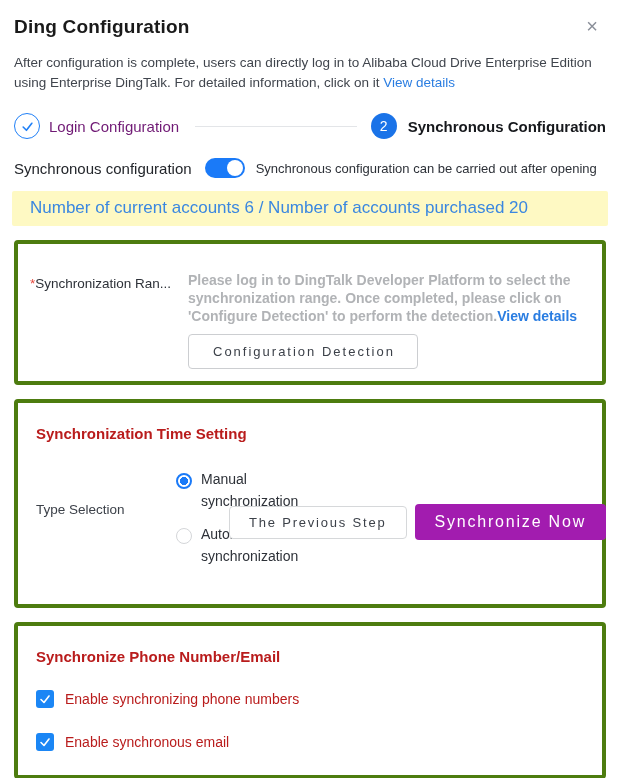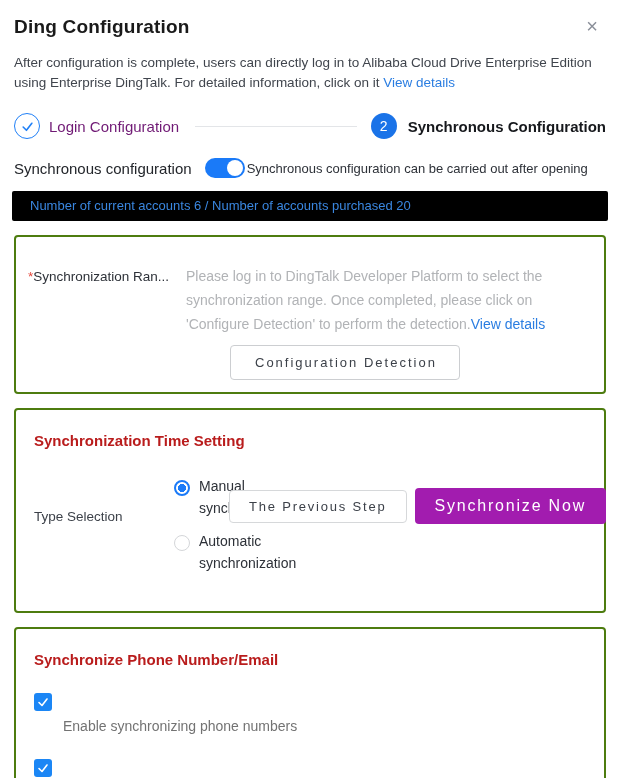--- a/index.html
+++ b/index.html
@@ -25,63 +25,63 @@
   .step-label.active { font-weight: 700; color: #16181c; margin-left: 11px; }
   .step-line { flex: 1 1 auto; height: 1px; background: #e3e5e8; margin: 0 14px 0 16px; }
 
   
   .toggle-row { margin-top: 19px; display: flex; align-items: center; }
   .toggle-label { font-size: 15px; color: #23262b; white-space: nowrap; }
   .toggle { width: 40px; height: 20px; border-radius: 10px; background: #1a7af8; margin-left: 13px;
             position: relative; flex: 0 0 40px; cursor: pointer; }
   .toggle .knob { position: absolute; top: 2px; right: 2px; width: 16px; height: 16px;
                   border-radius: 50%; background: #fff; }
-  .toggle-caption { margin-left: 2px; font-size: 13px; color: #2d3138; white-space: nowrap; }
+  .toggle-caption { margin-left: 11px; font-size: 13px; color: #2d3138; white-space: nowrap; }
 
   
-  .info-bar { margin: 13px -2px 0 -2px; background: #000000; border-radius: 2px;
-              padding: 7px 18px 8px 18px; font-size: 13px; color: #3a87e0; }
+  .info-bar { margin: 13px -2px 0 -2px; background: #fef9c3; border-radius: 2px;
+              padding: 7px 18px 8px 18px; font-size: 17px; color: #3a87e0; }
 
   
-  .card { border: 2px solid #4d7c0f; border-radius: 4px; margin-top: 14px; }
+  .card { border: 4px solid #4d7c0f; border-radius: 4px; margin-top: 14px; }
   .card-heading { font-size: 15px; font-weight: 700; color: #b91c1c; }
 
   
   .card.range { padding: 27px 16px 12px 12px; }
   .range-row { display: flex; }
   .range-label { flex: 0 0 158px; font-size: 13.5px; color: #2d3138; padding-top: 5px; white-space: nowrap; }
   .req { color: #e5473b; }
   .range-body { flex: 1 1 auto; }
-  .range-placeholder { font-size: 14px; line-height: 24px; color: #b1b3b6; max-width: 432px; }
+  .range-placeholder { font-size: 14px; line-height: 18px; color: #b1b3b6; max-width: 432px; font-weight: bold; }
   .btn { display: inline-block; background: #fff; border: 1px solid #ccced1; border-radius: 4px;
-         font-size: 13px; color: #3c4149; cursor: pointer; margin-left: 44px; }
+         font-size: 13px; color: #3c4149; cursor: pointer; }
   .config-detect-btn { margin-top: 9px; padding: 9px 22px 9px 24px; letter-spacing: 2px; }
 
   
   .card.time { padding: 22px 16px 26px 18px; }
   .field-row { display: flex; margin-top: 26px; }
   .field-label { flex: 0 0 140px; font-size: 13.5px; color: #3c4149; padding-top: 6px; margin-top: 28px; }
   .radio-group { flex: 1 1 auto; }
   .radio-option { display: flex; margin-bottom: 11px; cursor: pointer; }
   .radio { width: 16px; height: 16px; border-radius: 50%; margin: 5px 9px 0 0; flex: 0 0 16px; }
   .radio.on { border: 2px solid #1a7af8; background: radial-gradient(circle, #1a7af8 0 4.2px, #fff 4.3px); }
   .radio.off { border: 1.5px solid #d4d6d9; background: #fff; }
   .radio-text { font-size: 14px; color: #2d3138; line-height: 22px; max-width: 118px; }
 
   
   .card.phone { padding: 22px 16px 24px 18px; }
   .check-row { display: flex; align-items: flex-start; margin-top: 25px; }
   .check-row-label { flex: 0 0 140px; font-size: 13.5px; color: #3c4149; padding-top: 2px; }
   .checkbox { width: 18px; height: 18px; border-radius: 3px; background: #1b86f5; flex: 0 0 18px;
               display: flex; align-items: center; justify-content: center; cursor: pointer; }
   .checkbox svg { width: 12px; height: 12px; }
-  .check-text { font-size: 14px; color: #737373; margin-left: 11px; padding-top: 0.5px; margin-top: 24px; }
+  .check-text { font-size: 14px; color: #b91c1c; margin-left: 11px; padding-top: 0.5px; }
 
   
-  .footer { position: absolute; left: 0; right: 14px; bottom: 24px; display: flex;
+  .footer { position: absolute; left: 0; right: 14px; bottom: 8px; display: flex;
             justify-content: flex-end; align-items: center; gap: 8px; }
   .prev-btn { padding: 8px 19px; letter-spacing: 1.8px; border-radius: 4px; border-color: #d6d8da; }
   .submit-btn { background: #a21caf; color: #fff; border: none; border-radius: 4px;
                 font-size: 16px; font-weight: 400; letter-spacing: 1.8px; padding: 9px 20px;
                 cursor: not-allowed; }
 </style>
 </head>
 <body>
 
 <div class="dialog">

